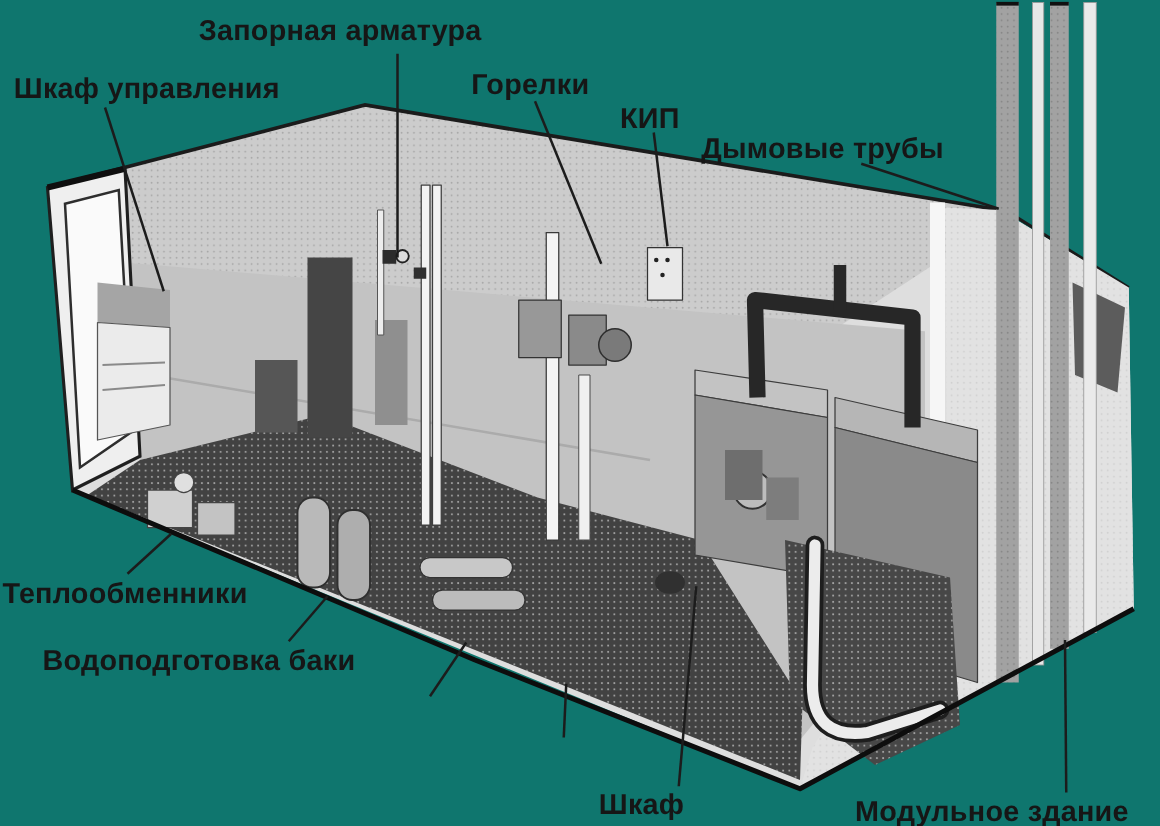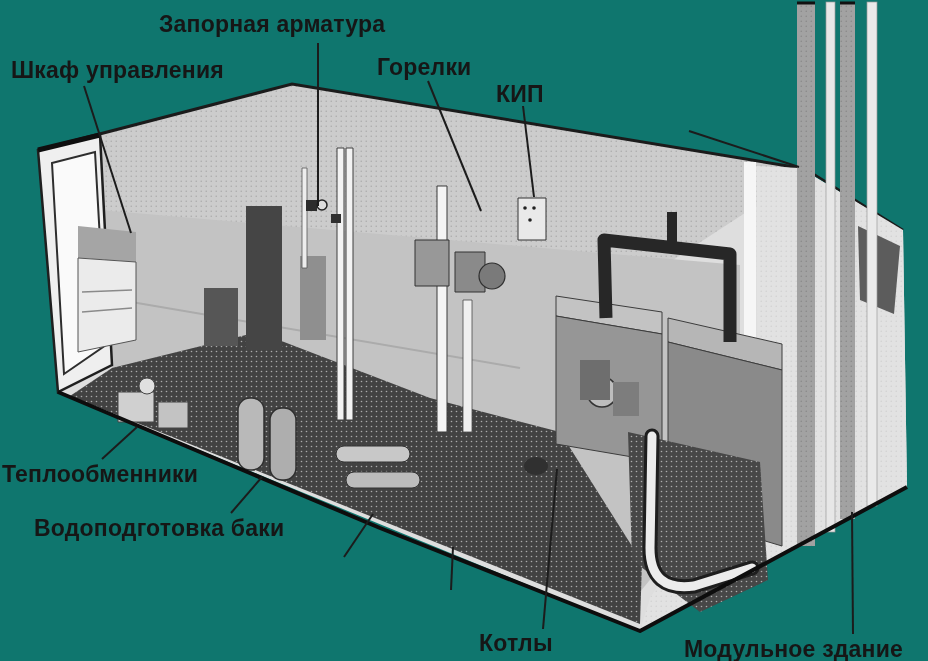--- a/index.html
+++ b/index.html
@@ -149,17 +149,18 @@
     <line x1="451" y1="590" x2="453" y2="547"></line>
     <line x1="543" y1="629" x2="557" y2="469"></line>
     <line x1="853" y1="634" x2="852" y2="512"></line>
   </g>
 </svg>
 
   <div id="lbl-zapornaya" class="lbl">Запорная арматура</div>
   <div id="lbl-shkaf" class="lbl">Шкаф управления</div>
   <div id="lbl-nasosy" class="lbl">Горелки</div>
   <div id="lbl-kip" class="lbl">КИП</div>
+  <div id="lbl-dymovye" class="lbl">Дымовые трубы</div>
   <div id="lbl-vodopodgotovka" class="lbl">Теплообменники</div>
   <div id="lbl-rasshiritelnye" class="lbl">Водоподготовка баки</div>
-  <div id="lbl-kotly" class="lbl">Котлы</div>
+  <div id="lbl-kotly" class="lbl">Шкаф</div>
   <div id="lbl-modulnoe" class="lbl">Модульное здание</div>
 </div>
 
 </body></html>

